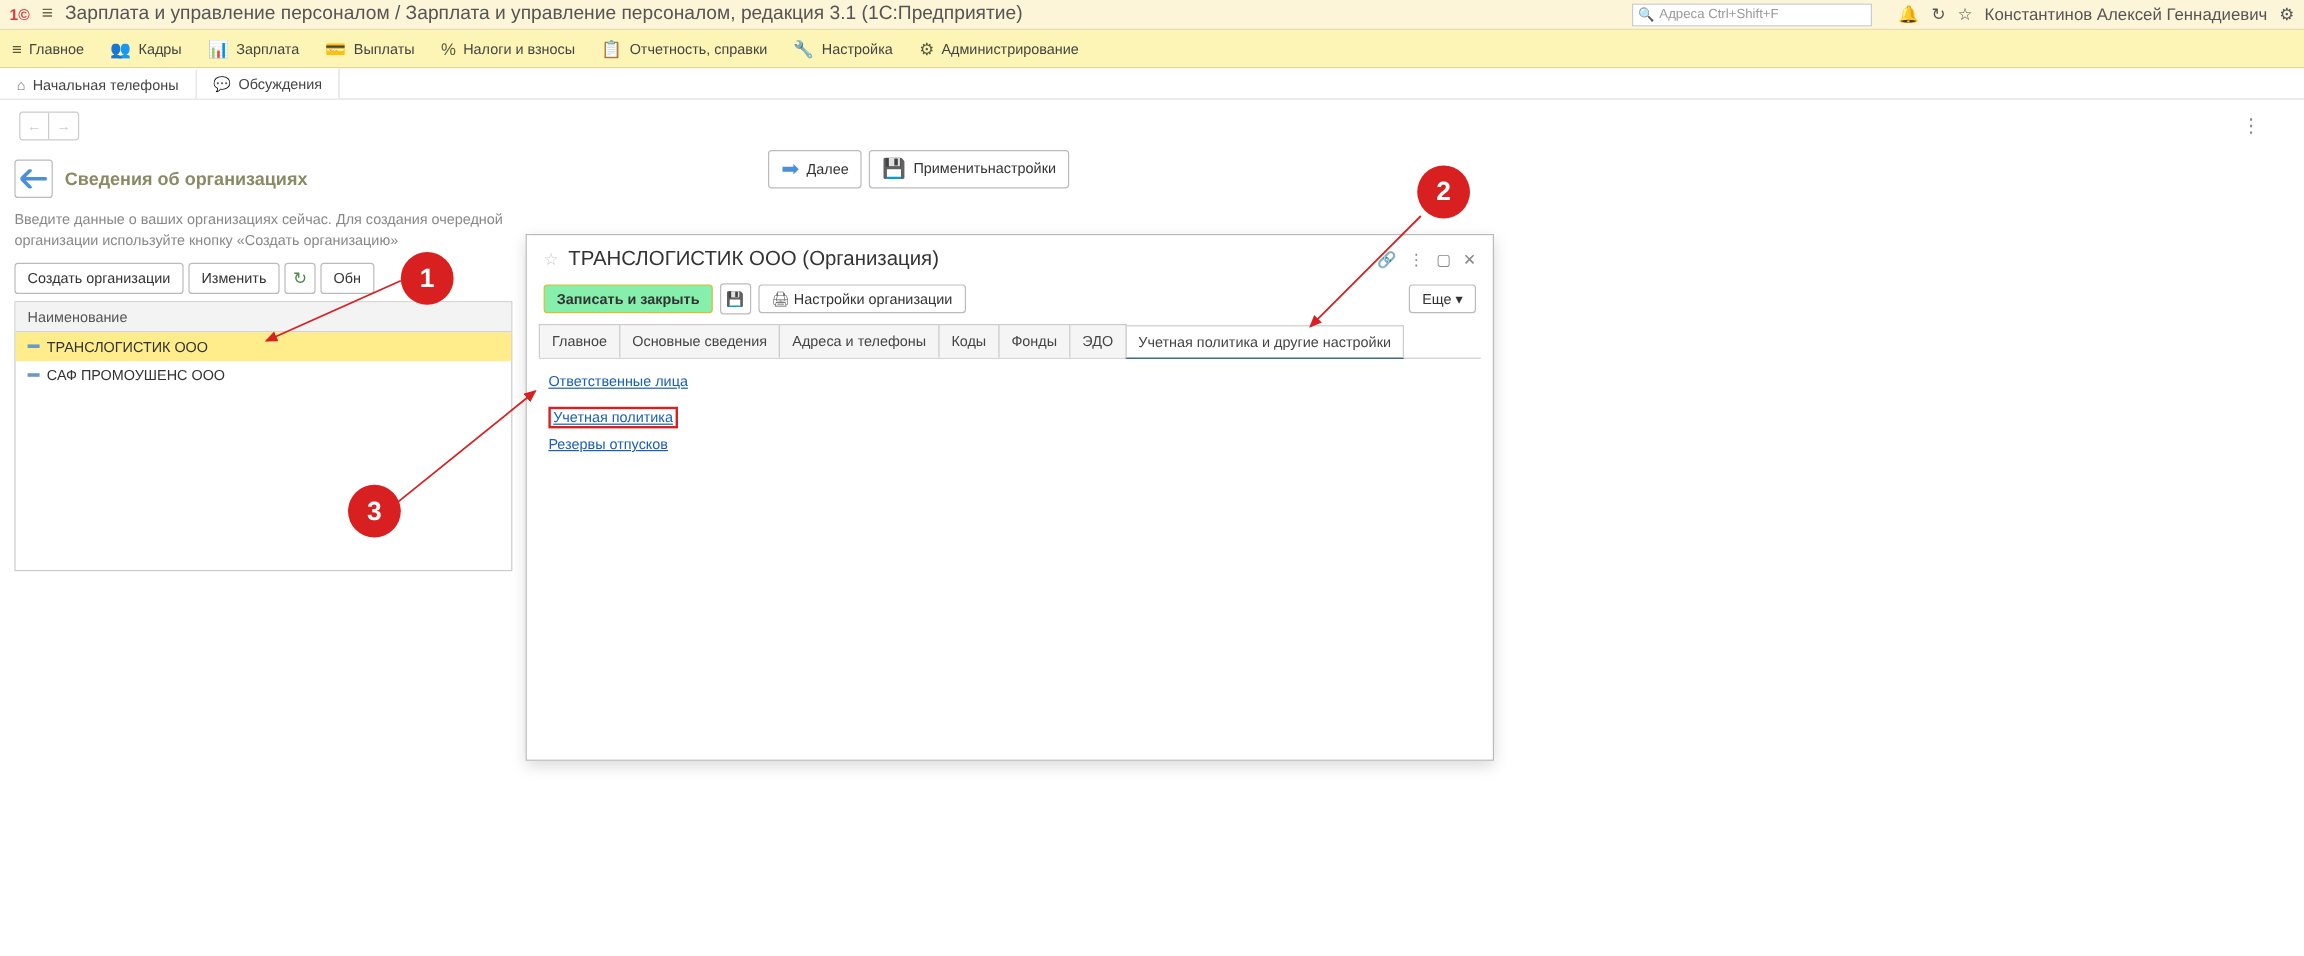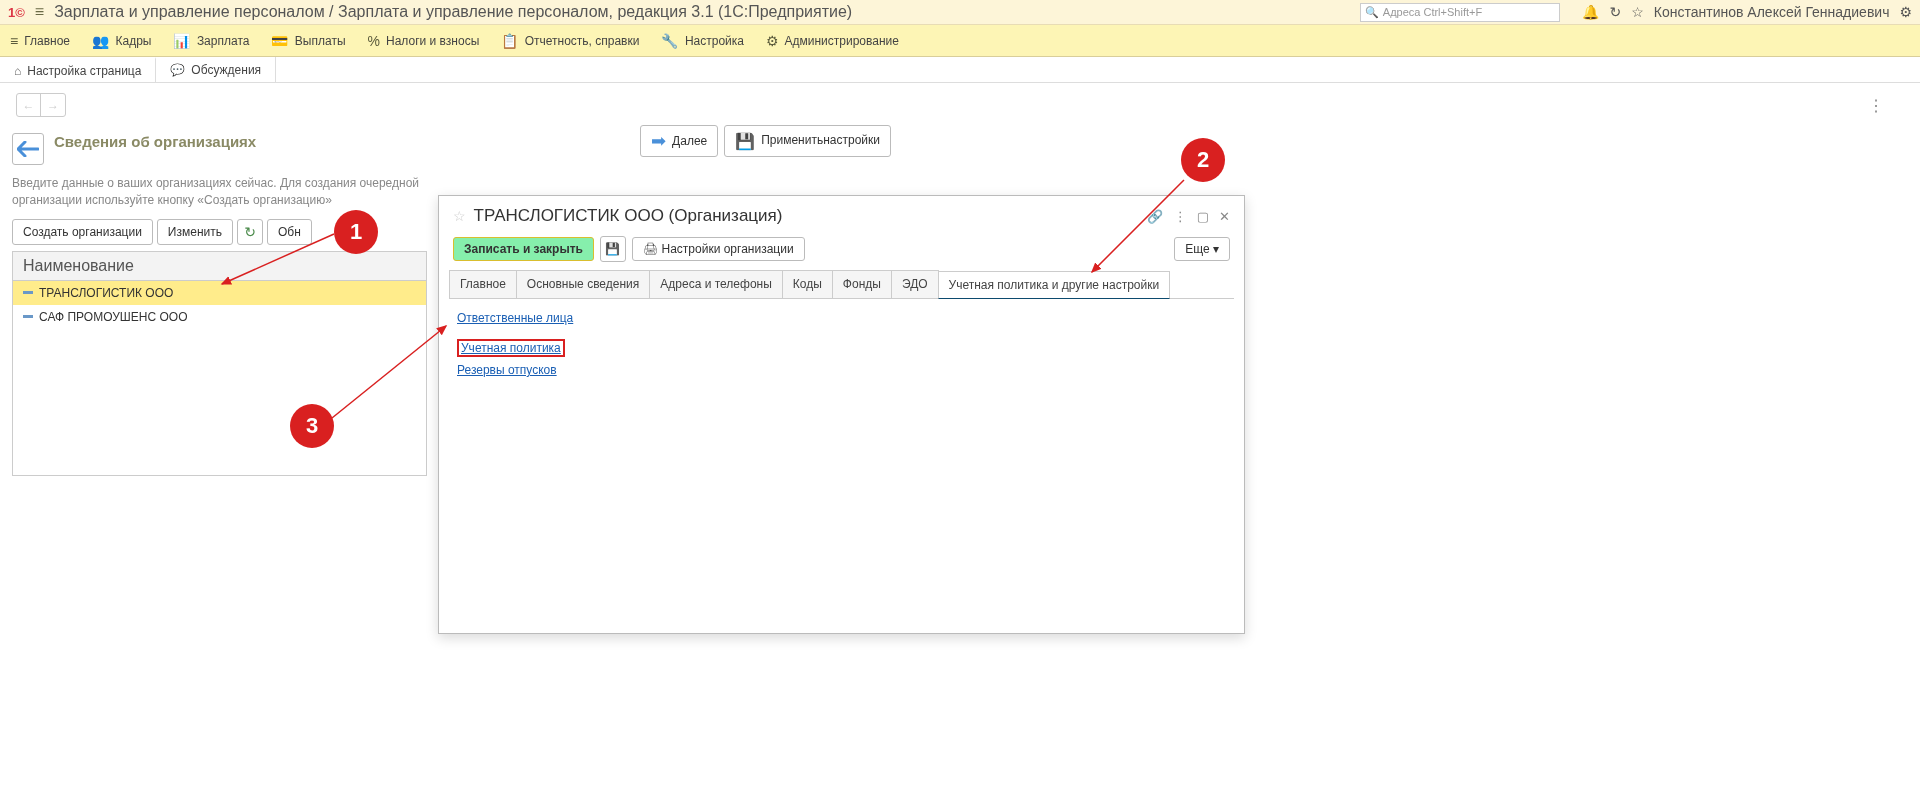--- a/index.html
+++ b/index.html
@@ -24,33 +24,33 @@
 
 .subheader{display:flex;align-items:center;padding:10px 16px;gap:10px}
 .nav-arrows{display:flex;gap:0;border:1px solid #ccc;border-radius:3px}
 .nav-arrow{width:24px;height:22px;display:flex;align-items:center;justify-content:center;color:#ccc;cursor:pointer}
 .nav-arrows .nav-arrow:first-child{border-right:1px solid #ccc}
 .subheader-title{font-size:18px;color:#444}
 .kebab{margin-left:auto;margin-right:20px;color:#888;cursor:pointer;font-size:16px}
 
 .content{padding:6px 60px 0 12px;display:flex;gap:0;align-items:flex-start}
 .left-panel{width:415px;position:relative}
-.step-header{display:flex;align-items:flex-start;gap:10px;margin-bottom:10px}
+.step-header{display:flex;align-items:center;gap:10px;margin-bottom:10px}
 .back-sq{width:32px;height:32px;border:1px solid #bbb;border-radius:3px;display:flex;align-items:center;justify-content:center;cursor:pointer}
 .back-arrow-svg{width:22px;height:16px}
 .step-title{font-size:15px;color:#8a8a65;font-weight:bold}
 .step-desc{font-size:12px;color:#888;line-height:1.4;margin-bottom:10px;max-width:600px}
 
 .action-btns{display:flex;gap:4px;margin-bottom:6px}
 .btn{border:1px solid #bbb;background:#fff;border-radius:3px;padding:4px 10px;font-size:12px;cursor:pointer;color:#333}
 .btn-icon{width:26px;height:26px;display:flex;align-items:center;justify-content:center;padding:0}
 .green-refresh{color:#4a8a4a;font-size:14px}
 
 .org-table{border:1px solid #ccc}
-.org-th{background:#f3f3f3;padding:5px 10px;font-size:16px;color:#555;border-bottom:1px solid #ccc}
+.org-th{background:#f3f3f3;padding:5px 10px;font-size:12px;color:#555;border-bottom:1px solid #ccc}
 .org-row{display:flex;align-items:center;padding:5px 10px;gap:6px;font-size:12px;cursor:pointer}
 .org-row.selected{background:#ffec8b}
 .org-bullet{width:10px;height:3px;background:#6a98c8}
 
 .center-actions{position:absolute;left:640px;top:125px;display:flex;gap:6px}
 .action-box{border:1px solid #bbb;border-radius:3px;background:#fff;display:flex;align-items:center;gap:6px;padding:4px 10px;cursor:pointer;font-size:12px;color:#333}
 .action-box .arrow-next{color:#4a90d9;font-size:18px}
 .action-box .save-icon-color{color:#4a90d9;font-size:16px}
 .action-box .two-line{display:flex;flex-direction:row;line-height:1.1}
 
@@ -127,21 +127,21 @@
     </div>
   <div class="menu-item">
       <span class="menu-icon">⚙</span>
       <span>Администрирование</span>
     </div>
 </div>
 
 <div class="tabs-row">
   <div class="tab active">
       <span class="tab-icon">⌂</span>
-      <span>Настройка страница</span>
+      <span>Начальная телефоны</span>
     </div>
   <div class="tab">
       <span class="tab-icon">💬</span>
       <span>Обсуждения</span>
     </div>
 </div>
 
 <div class="subheader">
   <div class="nav-arrows">
     <div class="nav-arrow">←</div>

